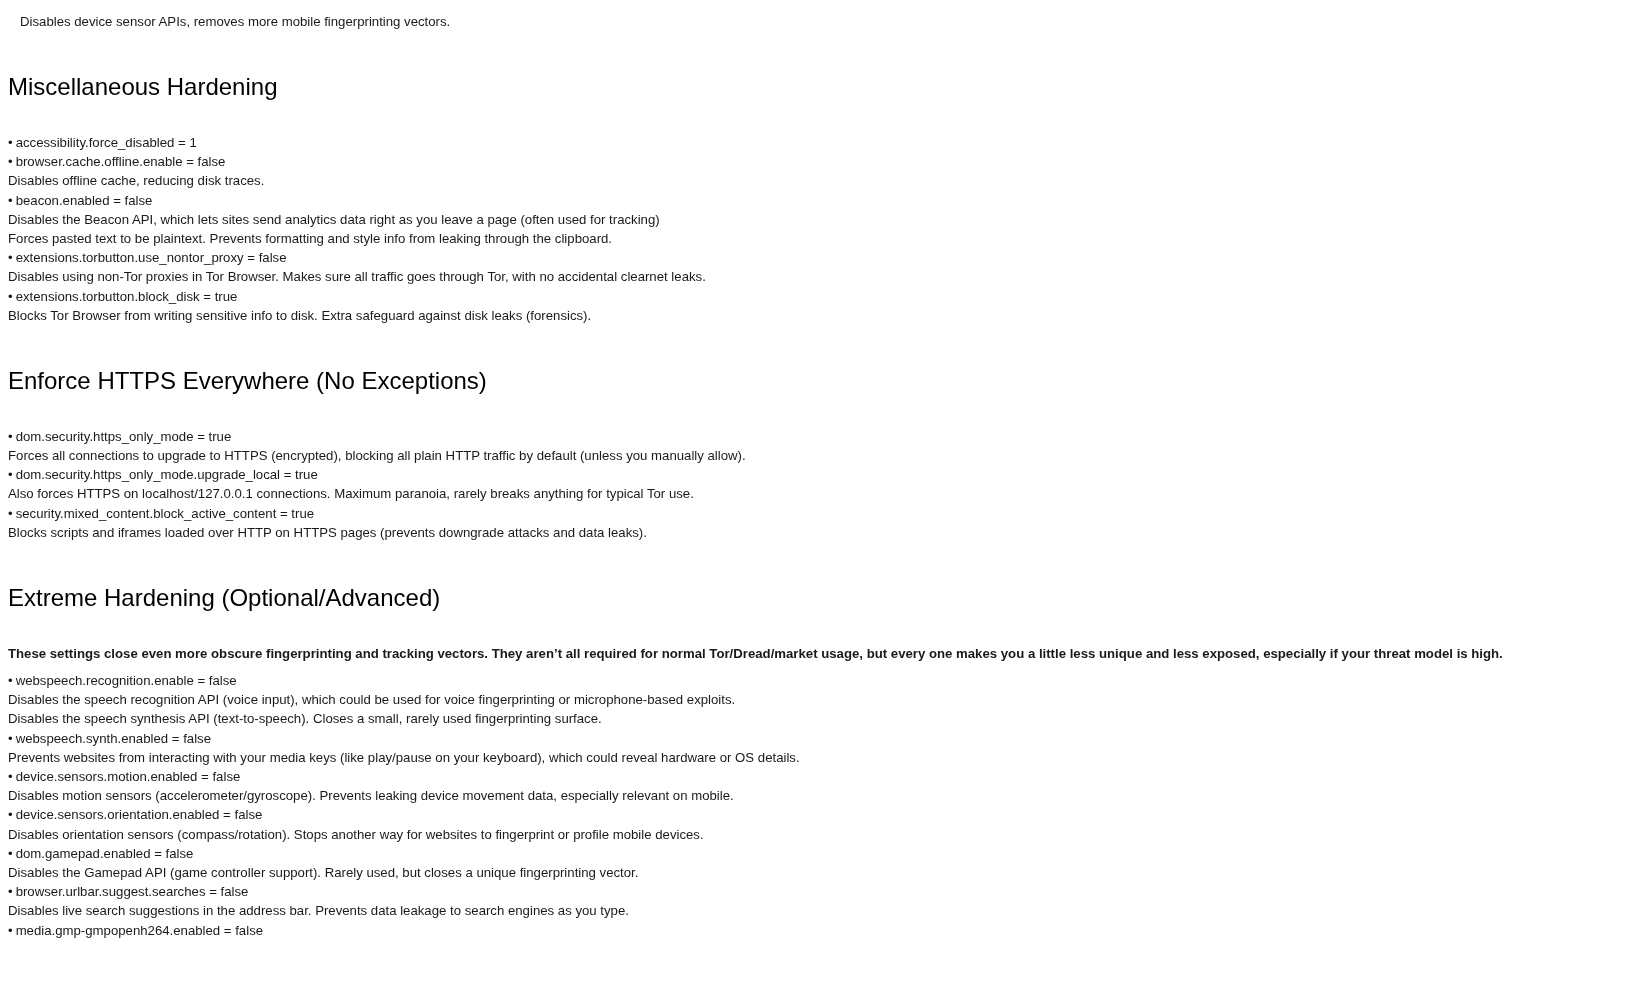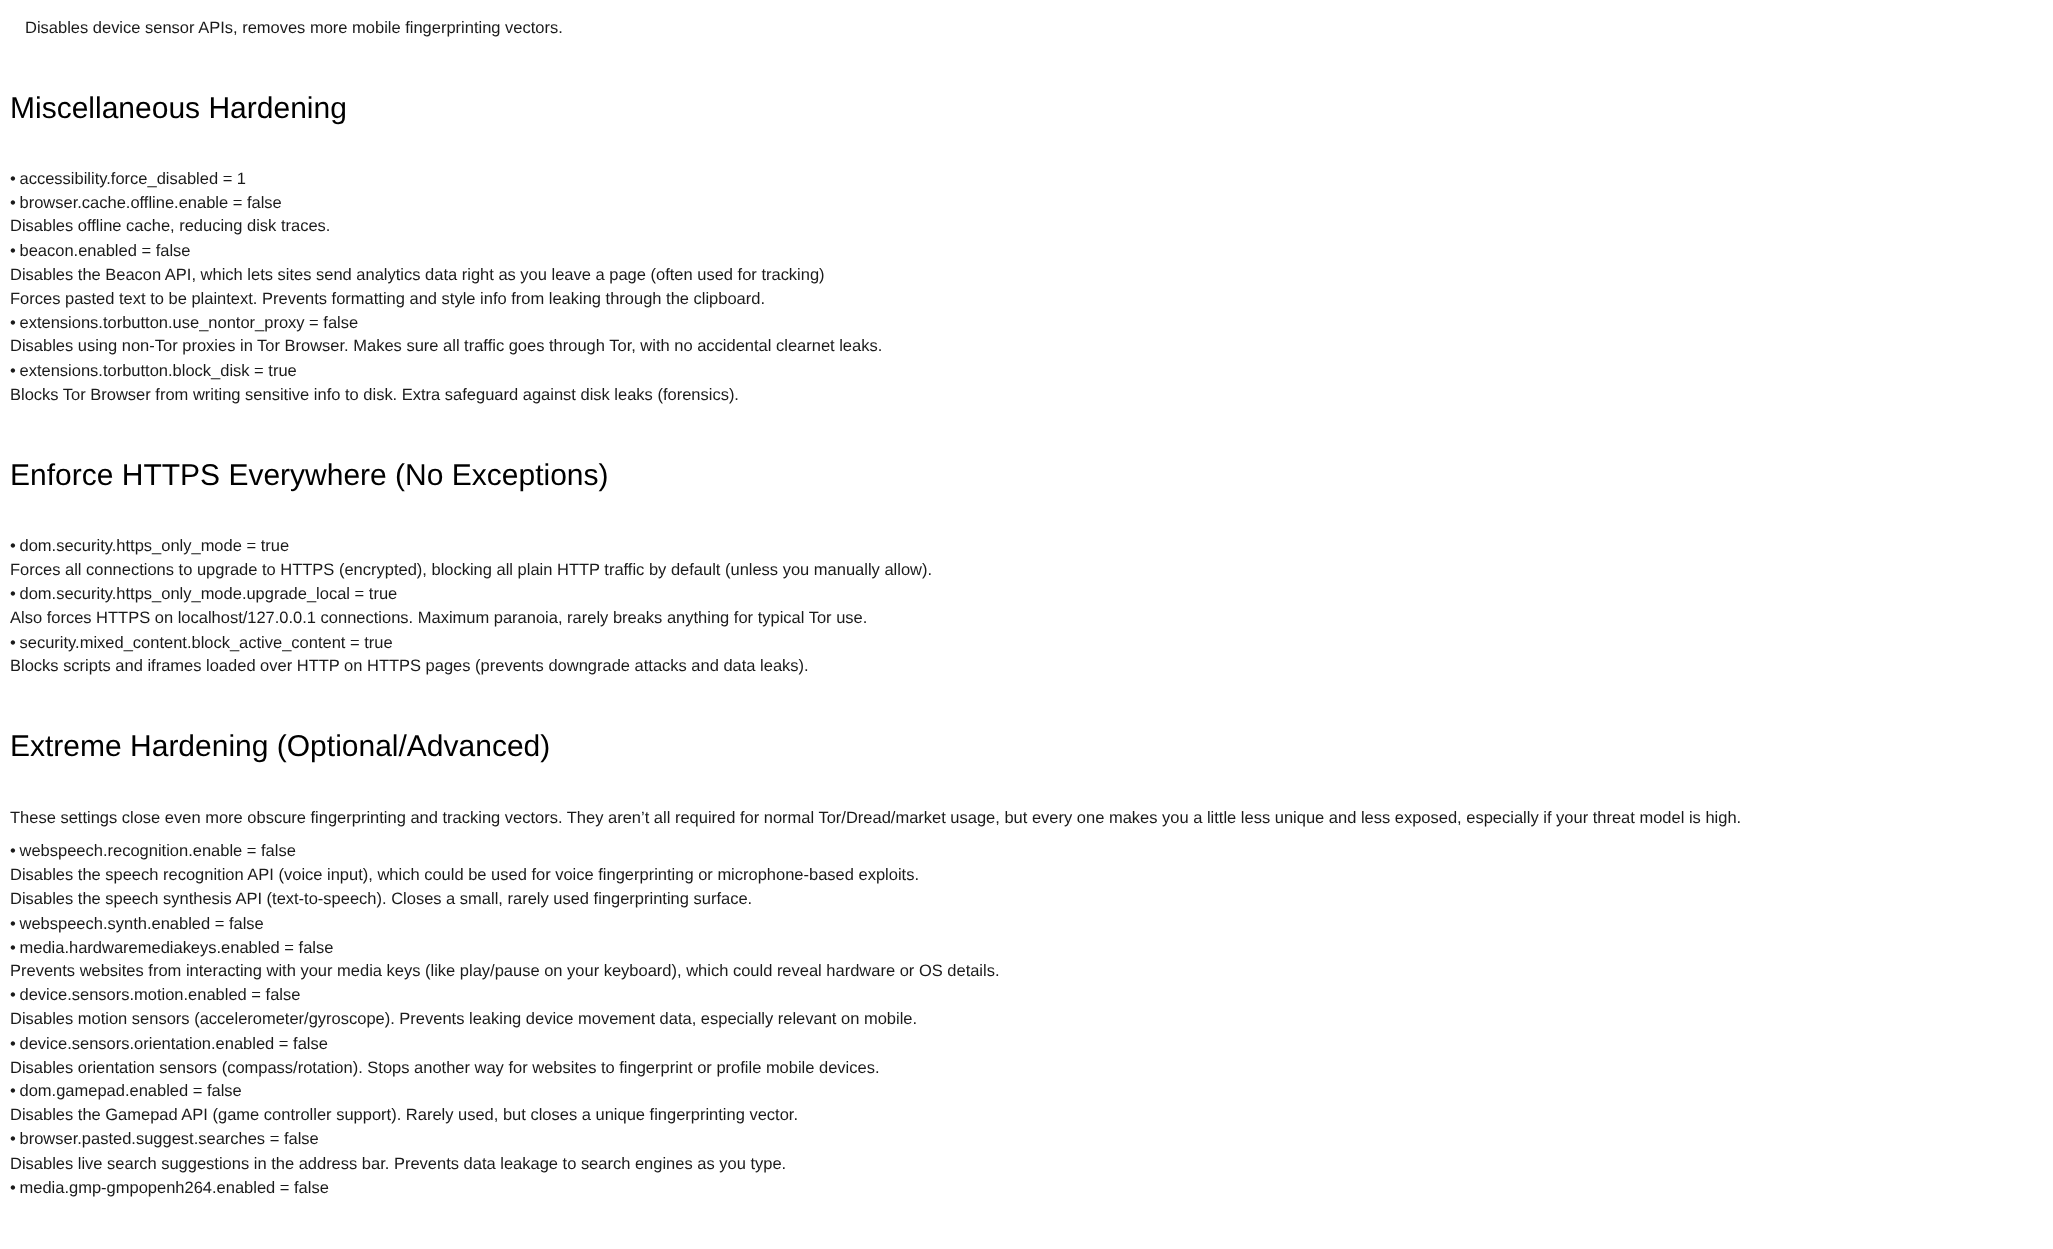--- a/index.html
+++ b/index.html
@@ -19,21 +19,21 @@
     line-height: 28.8px;
     font-weight: 400;
     margin: 42px 0 31px 0;
     color: #000000;
     letter-spacing: 0;
     white-space: nowrap;
   }
   .line { white-space: nowrap; }
   .intro-line { margin: 12px; }
   .note-line {
-    font-weight: 400;
+    font-weight: 700;
     margin: 22px 0 8px 0;
     white-space: nowrap;
   }
   .prefs { margin: 0; }
   .bullet { margin-right: 3px; }
 </style>
 </head>
 <body>
 
 <main>
@@ -61,26 +61,25 @@
         <div class="line pref-line"><span class="bullet">•</span><span>security.mixed_content.block_active_content = true</span></div>
         <div class="line desc-line">Blocks scripts and iframes loaded over HTTP on HTTPS pages (prevents downgrade attacks and data leaks).</div>
       </div>
       <h1 class="section-heading">Extreme Hardening (Optional/Advanced)</h1>
       <p class="line note-line">These settings close even more obscure fingerprinting and tracking vectors. They aren’t all required for normal Tor/Dread/market usage, but every one makes you a little less unique and less exposed, especially if your threat model is high.</p>
       <div class="prefs">
         <div class="line pref-line"><span class="bullet">•</span><span>webspeech.recognition.enable = false</span></div>
         <div class="line desc-line">Disables the speech recognition API (voice input), which could be used for voice fingerprinting or microphone-based exploits.</div>
         <div class="line desc-line">Disables the speech synthesis API (text-to-speech). Closes a small, rarely used fingerprinting surface.</div>
         <div class="line pref-line"><span class="bullet">•</span><span>webspeech.synth.enabled = false</span></div>
-        <div class="line pref-line"><span class="bullet">•</span><span>media.hardwaremediakeys.enabled = false</span></div>
         <div class="line desc-line">Prevents websites from interacting with your media keys (like play/pause on your keyboard), which could reveal hardware or OS details.</div>
         <div class="line pref-line"><span class="bullet">•</span><span>device.sensors.motion.enabled = false</span></div>
         <div class="line desc-line">Disables motion sensors (accelerometer/gyroscope). Prevents leaking device movement data, especially relevant on mobile.</div>
         <div class="line pref-line"><span class="bullet">•</span><span>device.sensors.orientation.enabled = false</span></div>
         <div class="line desc-line">Disables orientation sensors (compass/rotation). Stops another way for websites to fingerprint or profile mobile devices.</div>
         <div class="line pref-line"><span class="bullet">•</span><span>dom.gamepad.enabled = false</span></div>
         <div class="line desc-line">Disables the Gamepad API (game controller support). Rarely used, but closes a unique fingerprinting vector.</div>
-        <div class="line pref-line"><span class="bullet">•</span><span>browser.pasted.suggest.searches = false</span></div>
+        <div class="line pref-line"><span class="bullet">•</span><span>browser.urlbar.suggest.searches = false</span></div>
         <div class="line desc-line">Disables live search suggestions in the address bar. Prevents data leakage to search engines as you type.</div>
         <div class="line pref-line"><span class="bullet">•</span><span>media.gmp-gmpopenh264.enabled = false</span></div>
       </div>
     </div>
 </main>
 
 </body></html>

